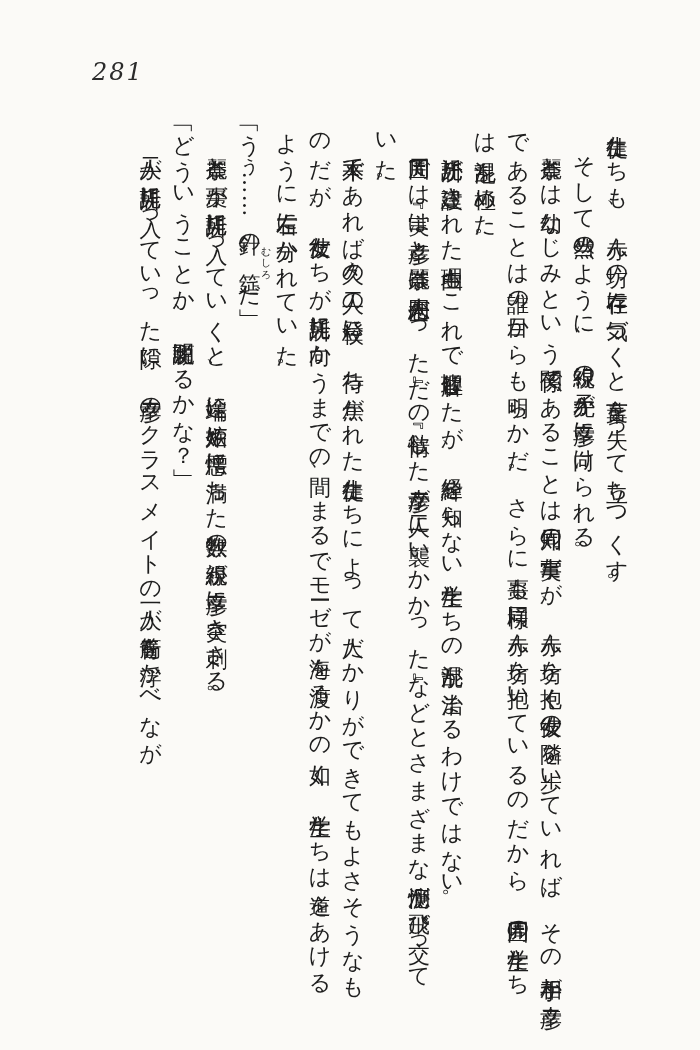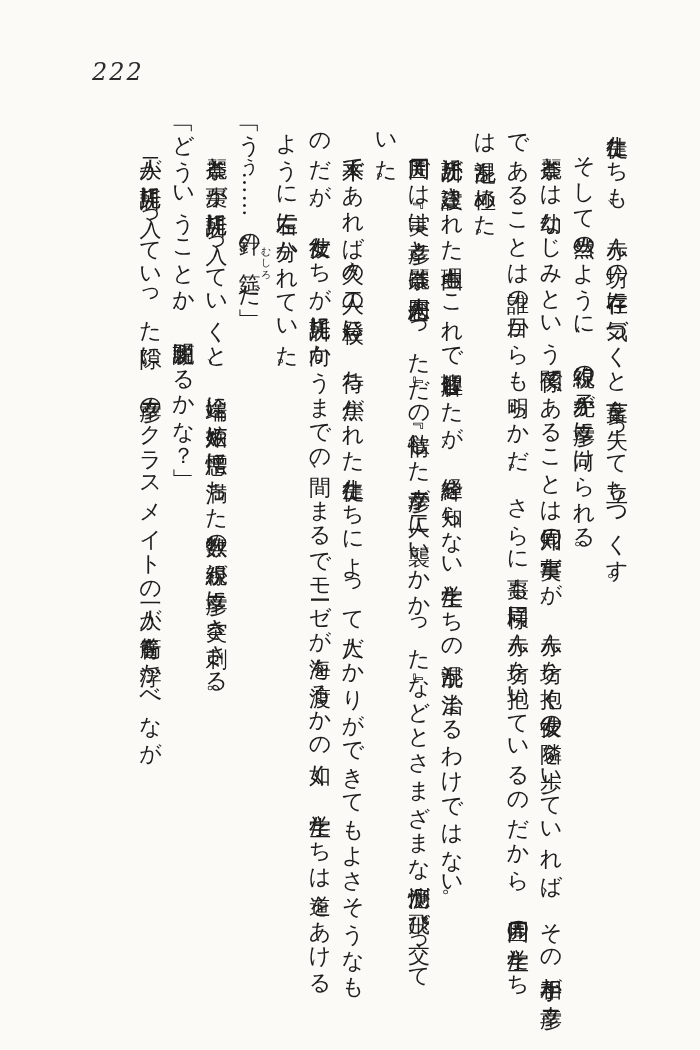--- a/index.html
+++ b/index.html
@@ -48,21 +48,21 @@
     font-size: 10px;
     letter-spacing: 0;
     color: #1d1d1d;
     font-family: "DejaVu Serif", "Liberation Serif", serif;
   }
 </style>
 </head>
 <body>
 
 <div class="page" style="background: rgb(251, 250, 247); color: rgb(29, 29, 29);">
-  <div class="page-number">222</div>
+  <div class="page-number">281</div>
   <div class="vtext">
       <p class="para">生徒たちも、赤ん坊の存在に気づくと言葉を失って立ちつくす。</p>
       <p class="para indent">そして当然のように、視線の矛先が幸彦に向けられる。</p>
       <p class="para indent">麗奈とは幼なじみという関係であることは周知の事実だが、赤ん坊を抱く彼女の隣を歩いていれば、その相手が幸彦であることは誰の目からも明らかだ。さらに棗も同様に赤ん坊を抱いているのだから、周囲の学生たちは混乱を極めた。</p>
       <p class="para indent">託児所が建設された理由もこれで皆理解したが、経緯を知らない学生たちの混乱が治まるわけではない。</p>
       <p class="para indent">周囲では『実は幸彦と麗奈は恋人同士だった』だの『欲情した幸彦が二人に襲いかかった』などとさまざまな憶測が飛び交っていた。</p>
       <p class="para indent">本来であれば久々の二人の登校に、待ち焦がれた生徒たちによって人だかりができてもよさそうなものだが、彼女たちが託児所に向かうまでの間、まるでモーゼが海を渡るかの如く、学生たちは道をあけるように左右に分かれていた。</p>
       <p class="para">「うぅ……針の<ruby>筵<rt>むしろ</rt></ruby>だ」</p>
       <p class="para indent">麗奈と棗が託児所に入っていくと、途端に嫉妬や憎悪に満ちた無数の視線が幸彦に突き刺さる。</p>
       <p class="para">「どういうことか、説明願えるかな？」</p>

